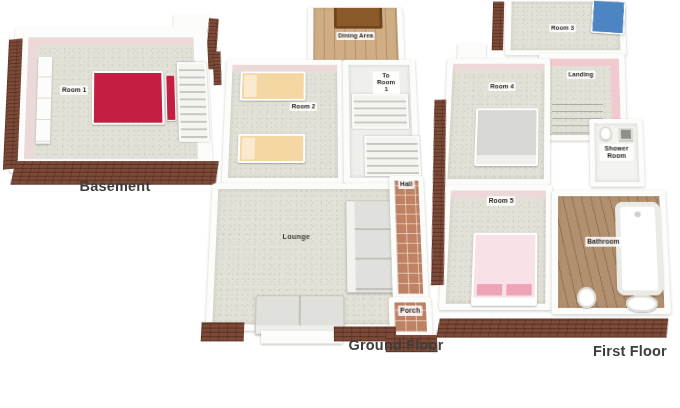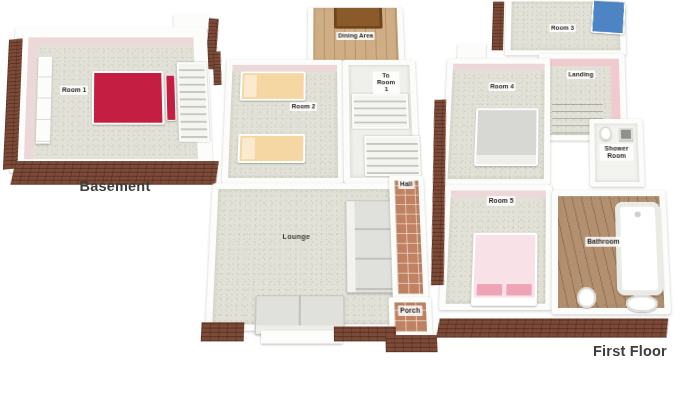--- a/index.html
+++ b/index.html
@@ -103,20 +103,21 @@
 
     <div class="room tiles" style="left:182px; top:196px; width:34px; height:126px; border-width:5px;"></div>
     <div class="chip" style="left:199px; top:200px;">Hall</div>
     <div class="room tiles" style="left:178px; top:320px; width:40px; height:38px; border-width:5px;"></div>
     <div class="chip" style="left:198px; top:328px;">Porch</div>
 
     <div class="brick" style="left:2px; top:344px; width:40px; height:18px;"></div>
     <div class="brick" style="left:126px; top:348px; width:58px; height:14px;"></div>
     <div class="brick" style="left:174px; top:356px; width:48px; height:16px;"></div>
   </div>
+  <div class="caption" style="left:331px; top:337px; width:130px;">Ground Floor</div>
 
   <div class="floor3d" style="left:436px; top:-26px; width:242px; height:388px;">
     <div class="room speckle" style="left:66px; top:0; width:128px; height:66px; border-top:none;"></div>
     <div class="bed" style="left:158px; top:0; width:36px; height:40px; background:#4c84c4; border-top:none; transform:rotate(4deg);"></div>
     <div class="chip" style="left:127px; top:28px;">Room 3</div>
     <div class="brick" style="left:52px; top:0; width:12px; height:60px;"></div>
 
     <div class="room speckle" style="left:102px; top:64px; width:90px; height:100px;"></div>
     <div class="pink2" style="left:108px; top:70px; width:78px; height:9px;"></div>
     <div class="pink2" style="left:177px; top:70px; width:9px; height:88px;"></div>

